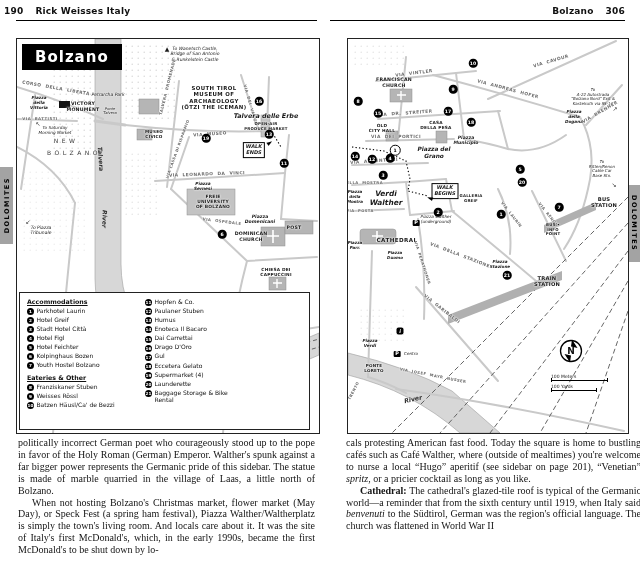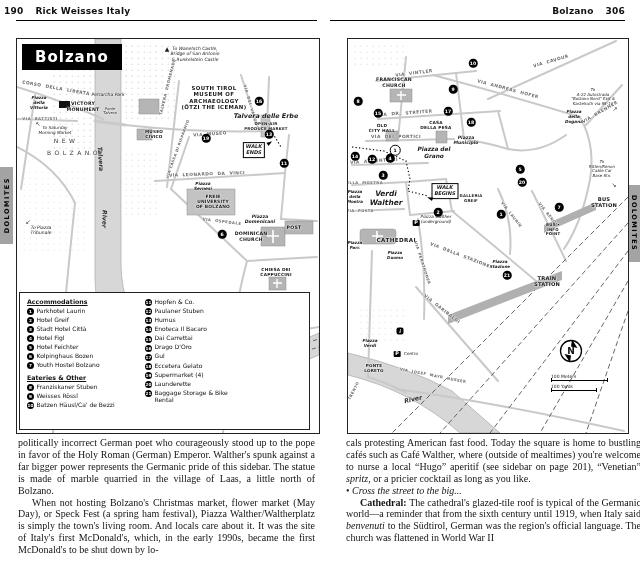--- a/index.html
+++ b/index.html
@@ -479,15 +479,14 @@
     <span class="mk" style="left: 172px; top: 130px;">5</span>
     <span class="mk" style="left: 174px; top: 143px;">20</span>
     <span class="mk" style="left: 90px; top: 173px;">2</span>
     <span class="mk" style="left: 153px; top: 175px;">1</span>
     <span class="mk" style="left: 211px; top: 168px;">7</span>
     <span class="mk" style="left: 159px; top: 236px;">21</span>
   </div>
 
 <div id="right-body" class="bodytxt" style="left:330px;width:295px;margin-left:16px;">
     <p class=""><span class="">cals protesting American fast food. Today the square is home to bustling cafés such as Café Walther, where (outside of mealtimes) you're welcome to nurse a local “Hugo” aperitif (see sidebar on page 201), “Venetian” </span><span class="i ">spritz</span><span class="">, or a pricier cocktail as long as you like.</span></p>
-    <p class="noj"><span class="">• </span><span class="i ">Cross the street to the big...</span></p>
     <p class="ind "><span class="b">Cathedral:</span><span class=""> The cathedral's glazed-tile roof is typical of the Germanic world—a reminder that from the sixth century until 1919, when Italy said </span><span class="i ">benvenuti</span><span class=""> to the Südtirol, German was the region's official language. The church was flattened in World War II</span></p>
   </div>
 
 </body></html>

